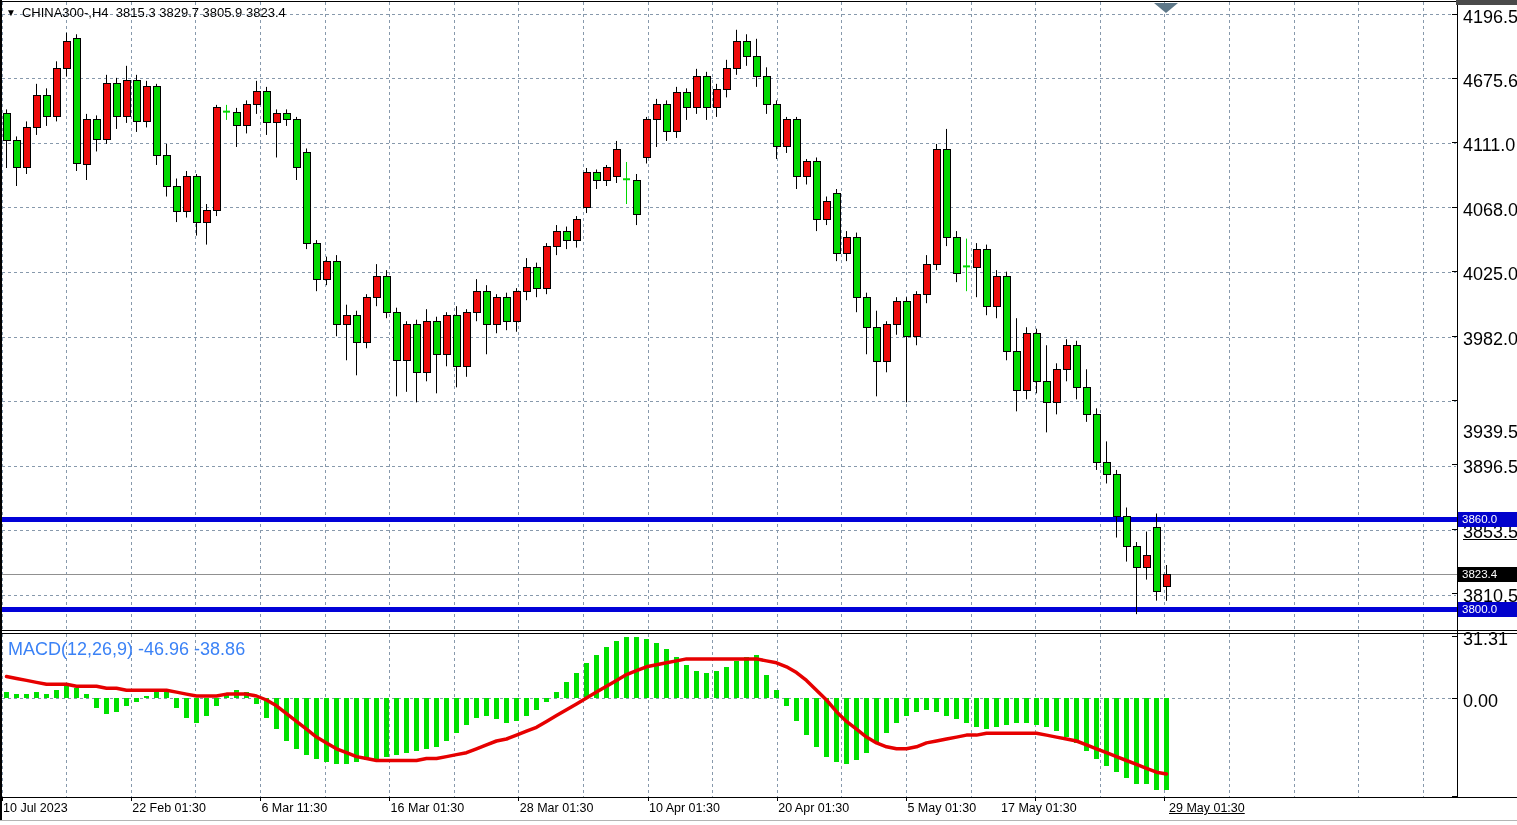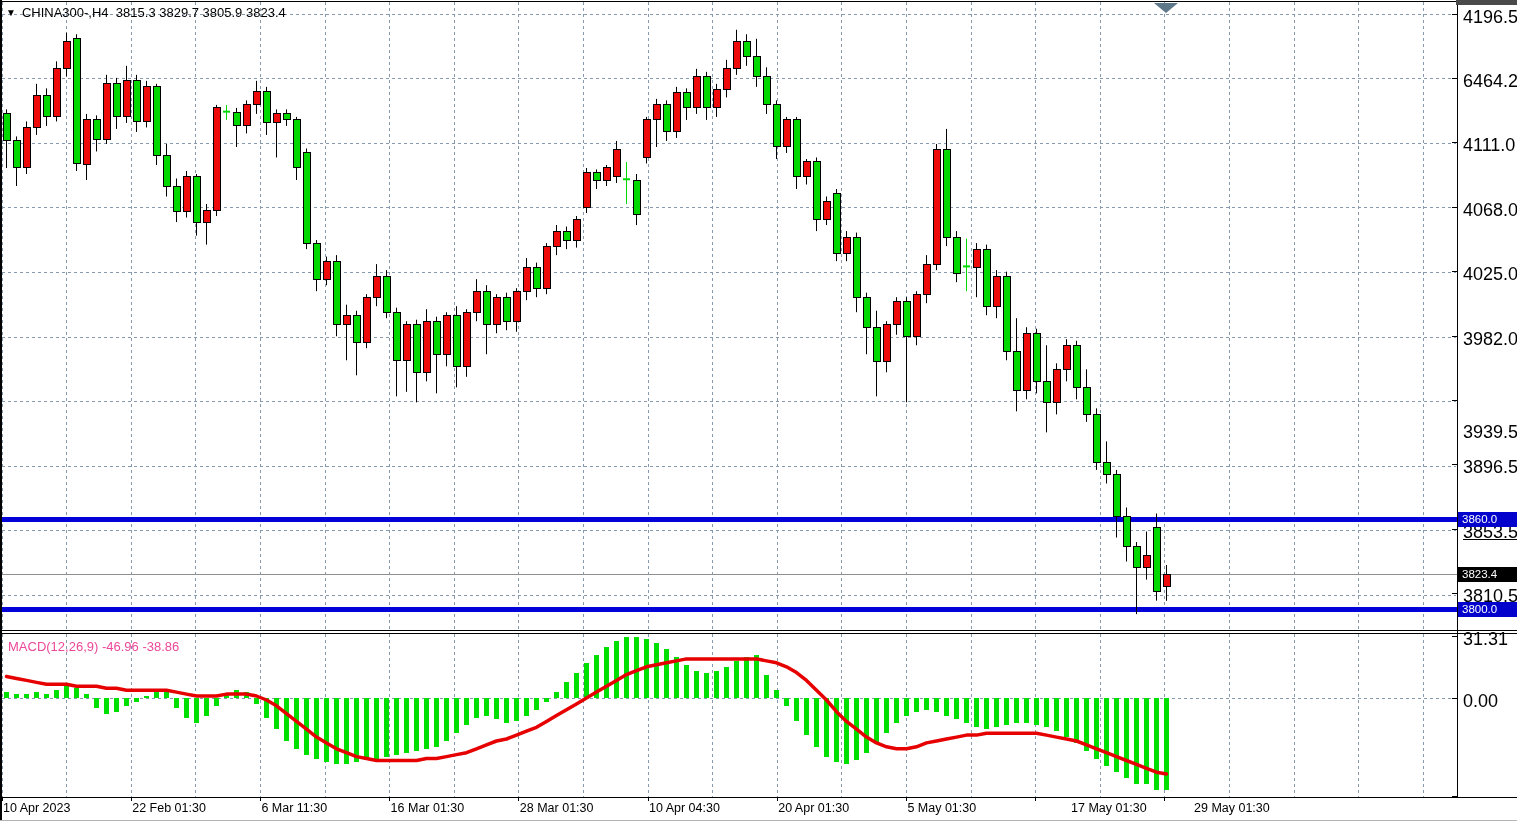--- a/index.html
+++ b/index.html
@@ -2,21 +2,21 @@
 <html><head>
 <meta charset="utf-8">
 <style>
   html,body{margin:0;padding:0;background:#fff;}
   body{width:1517px;height:825px;position:relative;overflow:hidden;
        font-family:"Liberation Sans",sans-serif;-webkit-font-smoothing:antialiased;}
   #stage{position:absolute;left:0;top:0;width:1517px;height:686px;}
   svg{position:absolute;left:0;top:0;}
   .ttl{position:absolute;left:6px;top:5px;font-size:13px;color:#000;white-space:pre;z-index:30;}
   .ttl .tri{font-size:10px;margin-right:6px;position:relative;top:-1px;}
-  .macdlbl{position:absolute;left:8px;top:639px;font-size:13px;color:#ec4899;white-space:pre;z-index:30;}
+  .macdlbl{position:absolute;left:8px;top:639px;font-size:18px;color:#3b82f6;white-space:pre;z-index:30;}
   .axlbl{position:absolute;left:1463px;font-size:18px;color:#000;z-index:20;white-space:nowrap;}
   .datelbl{position:absolute;top:801px;font-size:12.5px;color:#000;z-index:20;white-space:nowrap;}
   .tag{position:absolute;left:1458px;width:58px;height:15px;line-height:15px;
        font-size:11.5px;color:#fff;padding-left:4px;z-index:25;}
   .endmark{position:absolute;left:1154px;top:3px;width:0;height:0;z-index:28;
        border-left:12px solid transparent;border-right:12px solid transparent;
        border-top:10px solid #5E7889;}
   .scrollcap{position:absolute;left:1456px;top:0;width:61px;height:5px;background:#4a4a4a;z-index:26;}
 </style>
 </head>
@@ -721,40 +721,40 @@
 
   <div class="endmark"></div>
   <div class="scrollcap"></div>
 
   <div class="tag" id="tag-3860" style="top: 512.024px; background: rgb(2, 2, 204);">3860.0</div>
   <div class="tag" id="tag-cur" style="top: 567.008px; background: rgb(0, 0, 0);">3823.4</div>
   <div class="tag" id="tag-3800" style="top: 602.162px; background: rgb(2, 2, 204);">3800.0</div>
 
   <div id="ylabels">
       <div class="axlbl" style="top: 6.5px;">4196.5</div>
-      <div class="axlbl" style="top: 71.0989px;">6464.2</div>
+      <div class="axlbl" style="top: 71.0989px;">4675.6</div>
       <div class="axlbl" style="top: 134.947px;">4111.0</div>
       <div class="axlbl" style="top: 199.546px;">4068.0</div>
       <div class="axlbl" style="top: 264.144px;">4025.0</div>
       <div class="axlbl" style="top: 328.743px;">3982.0</div>
       <div class="axlbl" style="top: 392.591px; margin-top: 29px;">3939.5</div>
       <div class="axlbl" style="top: 457.19px;">3896.5</div>
       <div class="axlbl" style="top: 521.789px; text-decoration: underline;">3853.5</div>
       <div class="axlbl" style="top: 586.388px;">3810.5</div>
     </div>
   <div id="xlabels">
-      <div class="datelbl" style="left: 3px;">10 Apr 2023</div>
+      <div class="datelbl" style="left: 3px;">10 Jul 2023</div>
       <div class="datelbl" style="left: 132.2px;">22 Feb 01:30</div>
       <div class="datelbl" style="left: 261.4px;">6 Mar 11:30</div>
       <div class="datelbl" style="left: 390.6px;">16 Mar 01:30</div>
       <div class="datelbl" style="left: 519.8px;">28 Mar 01:30</div>
-      <div class="datelbl" style="left: 649px;">10 Apr 04:30</div>
+      <div class="datelbl" style="left: 649px;">10 Apr 01:30</div>
       <div class="datelbl" style="left: 778.2px;">20 Apr 01:30</div>
       <div class="datelbl" style="left: 907.4px;">5 May 01:30</div>
-      <div class="datelbl" style="left: 1071px;">17 May 01:30</div>
-      <div class="datelbl" style="left: 1194px;">29 May 01:30</div>
+      <div class="datelbl" style="left: 1001px;">17 May 01:30</div>
+      <div class="datelbl" style="left: 1169px; text-decoration: underline;">29 May 01:30</div>
     </div>
   <div id="mlabels">
       <div class="axlbl" style="top: 629.352px;">31.31</div>
       <div class="axlbl" style="top: 690.5px;">0.00</div>
       <div class="axlbl" style="top: 827px;">-50.69</div>
     </div>
 </div>
 
 </body></html>

